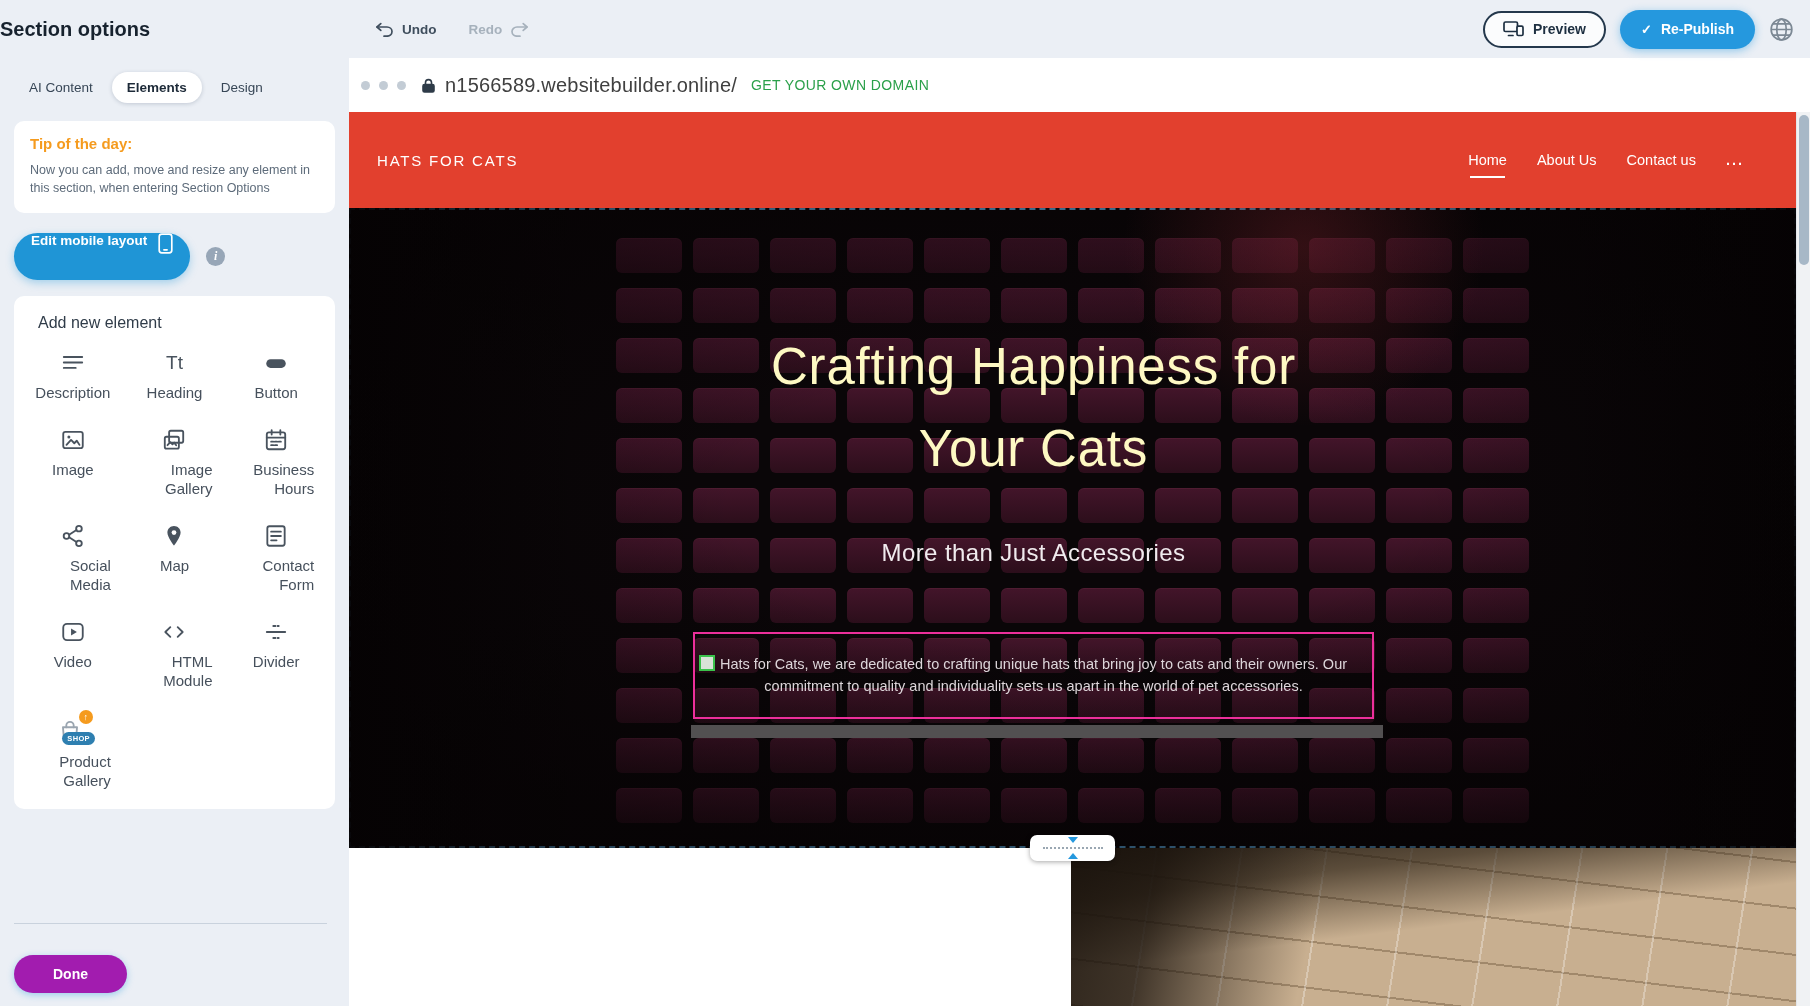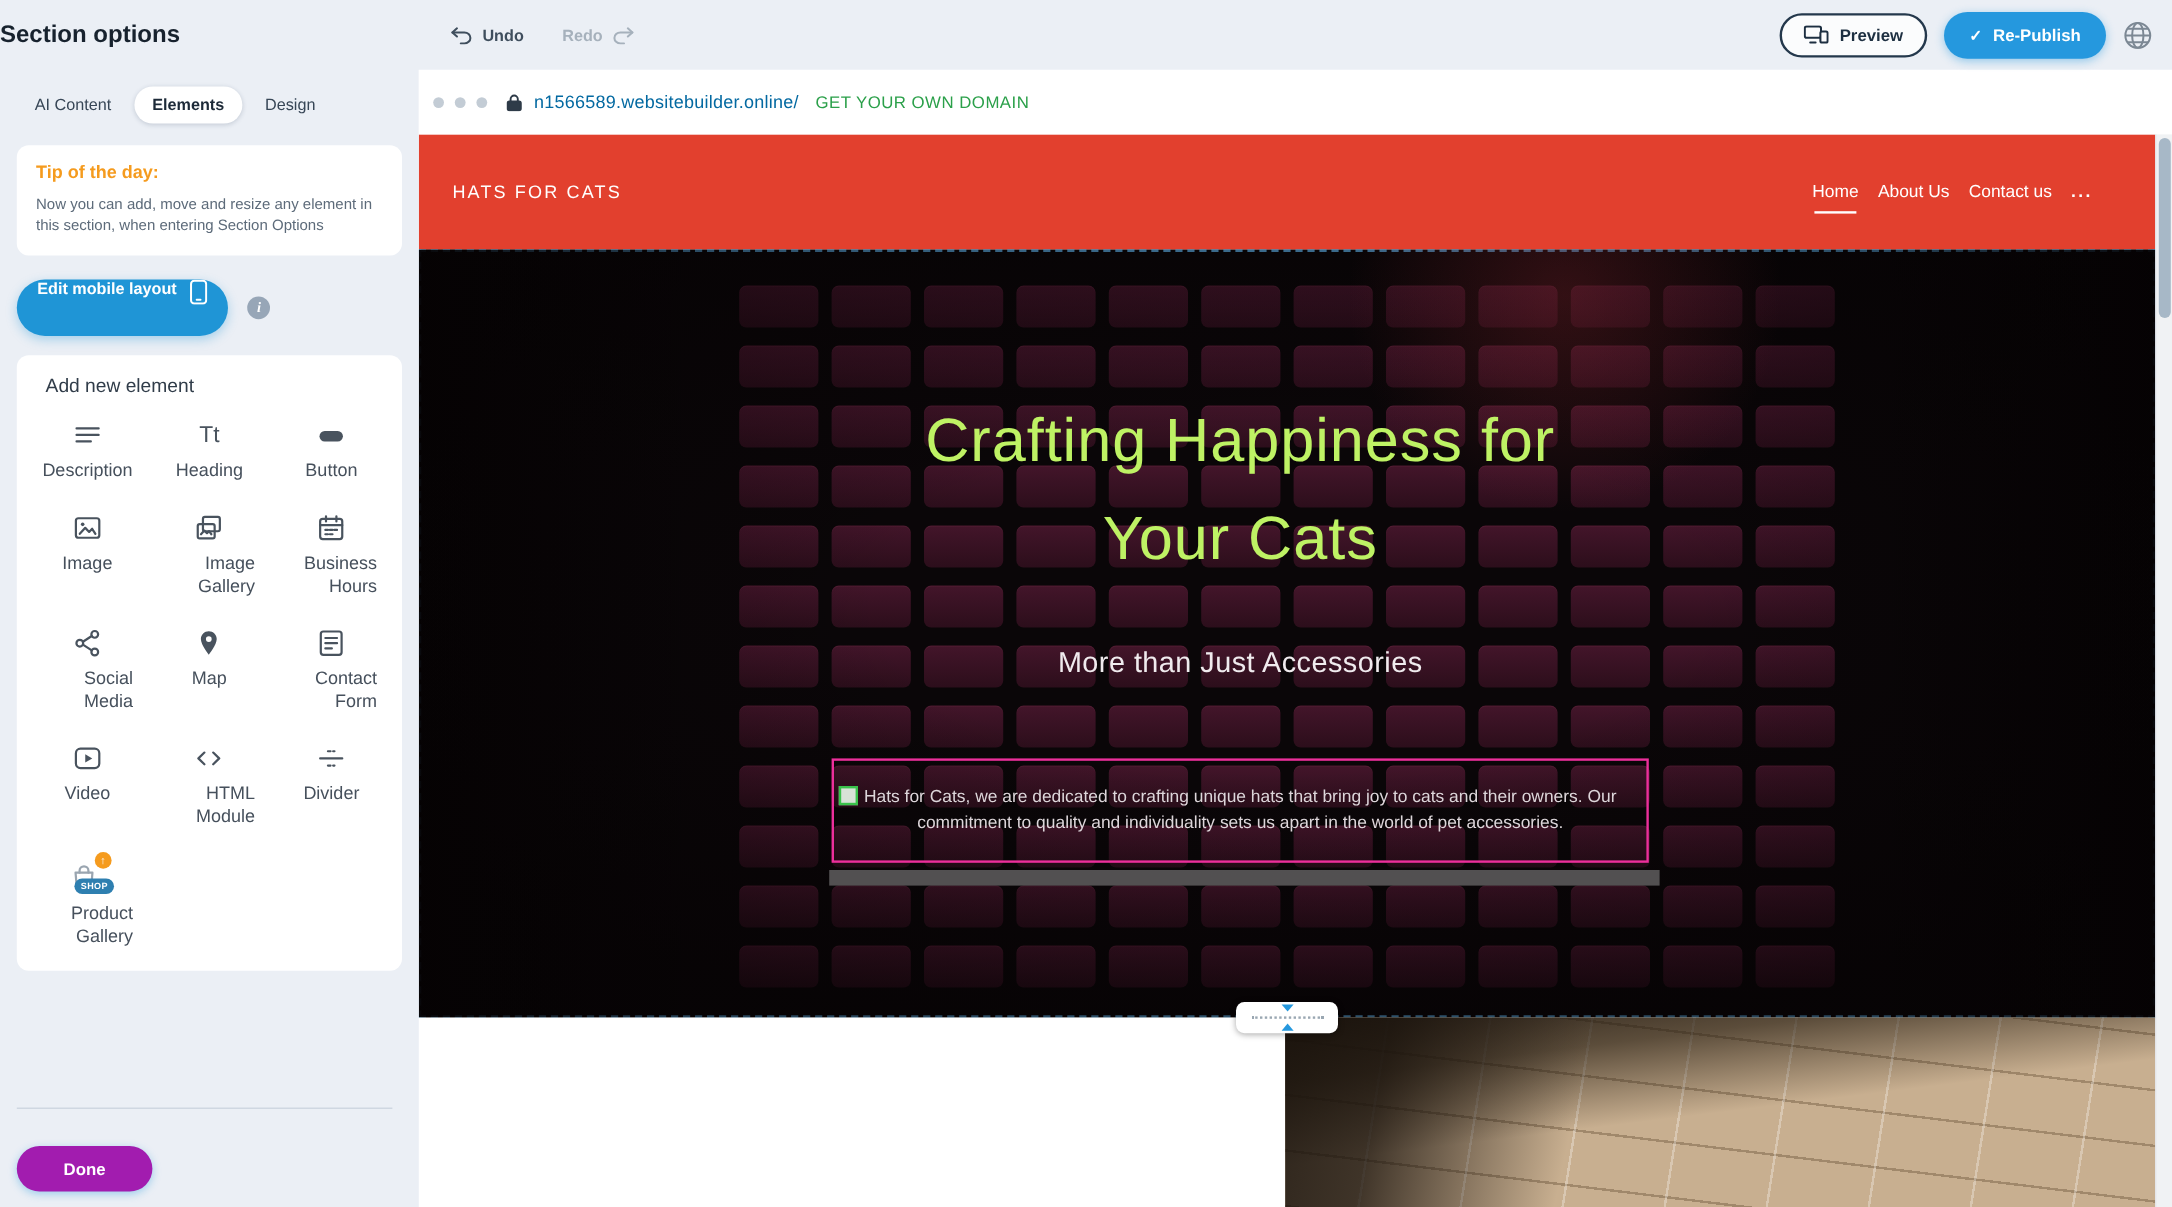--- a/index.html
+++ b/index.html
@@ -44,44 +44,44 @@
   .pg-plus{position:absolute;right:-3px;top:-5px;width:14px;height:14px;border-radius:50%;background:#f59b1e;color:#fff;font-size:9px;display:flex;align-items:center;justify-content:center}
   .sidebar-divider{position:absolute;bottom:82px;left:14px;width:313px;border:none;border-top:1px solid #c9d2dd}
   .done-btn{position:absolute;bottom:13px;left:14px;width:113px;height:38px;border:none;border-radius:19px;background:#a21caf;color:#fff;font-size:14px;font-weight:700;box-shadow:0 2px 7px rgba(37,152,222,.4)}
 
   
   .canvas{position:absolute;top:58px;left:349px;right:0;bottom:0;background:#fff}
   .browser-bar{height:54px;display:flex;align-items:center;padding:0 10px;background:#fff}
   .dots{display:flex;gap:9px;margin:0 16px 0 2px}
   .dot{width:9px;height:9px;border-radius:50%;background:#c3ccd5}
   .lock{margin-right:10px;display:flex}
-  .url{font-size:15px;color:#0369a1;letter-spacing:.2px}
+  .url{font-size:20px;color:#404040;letter-spacing:.2px}
   .domain-link{margin-left:14px;font-size:14px;font-weight:400;color:#2ba04a;letter-spacing:.4px}
   .scrollbar{position:absolute;top:54px;right:0;bottom:0;width:14px;background:#f0f2f4;border-left:1px solid #e3e6ea}
   .scroll-thumb{position:absolute;top:3px;left:2px;width:10px;height:150px;border-radius:5px;background:#a7b8c7}
 
   
   .site{position:absolute;top:54px;left:0;right:14px;bottom:0;overflow:hidden}
   .site-header{height:96px;background:#e2402e;display:flex;align-items:center;padding:0 52px 0 28px}
   .site-logo{color:#fff;font-size:15px;font-weight:400;letter-spacing:1.8px}
-  .site-nav{margin-left:auto;display:flex;align-items:flex-start;gap:16px}
+  .site-nav{margin-left:auto;display:flex;align-items:flex-start;gap:30px}
   .nav-item{color:#fff;font-size:14.5px;position:relative;background:none;border:none}
   .nav-item.active::after{content:"";position:absolute;left:2px;right:2px;bottom:-10px;height:2px;background:#fff}
   .nav-more{letter-spacing:2px;font-weight:700}
 
   
   .hero{position:relative;height:640px;background:#0a0608;outline:2px dashed #5fb2ea;outline-offset:-2px;overflow:hidden}
   .tile-grid{position:absolute;top:30px;left:50%;transform:translateX(-50%);width:914px;display:flex;flex-wrap:wrap;column-gap:11px;row-gap:15px}
   .tile{width:66px;height:35px;border-radius:6px;background:linear-gradient(180deg,#43152a 0%,#2c0e1b 100%);box-shadow:inset 0 1px 0 rgba(255,130,150,.07)}
   .vignette{position:absolute;inset:0;pointer-events:none;background:
     radial-gradient(circle at 66% 6%,rgba(160,45,55,.28),rgba(160,45,55,0) 16%),
     radial-gradient(ellipse 62% 58% at 50% 46%,rgba(0,0,0,0) 38%,rgba(5,2,3,.62) 100%),
     linear-gradient(90deg,rgba(6,3,4,.92) 0%,rgba(6,3,4,0) 16%,rgba(6,3,4,0) 84%,rgba(6,3,4,.92) 100%)}
   .hero-content{position:absolute;top:0;left:344px;width:681px;text-align:center;padding-top:118px}
-  .hero-heading{max-width:580px;margin:0 auto;font-size:51px;line-height:1.6;font-weight:400;color:#bef264;letter-spacing:.8px}
+  .hero-heading{max-width:580px;margin:0 auto;font-size:51px;line-height:1.6;font-weight:400;color:#fef9c3;letter-spacing:.8px}
   .hero-sub{margin-top:50px;font-size:24px;color:#f0ebee;letter-spacing:.4px;font-weight:400}
   .para-box{position:relative;margin-top:65px;height:87px;border:2px solid #ec2f9b;padding:20px 6px 0}
   .para-box p{font-size:14.5px;line-height:1.5;color:#ddd6da}
   .green-handle{position:absolute;left:4px;top:21px;width:16px;height:16px;border:2px solid #3ac24b;background:rgba(235,250,236,.9)}
   .drag-shadow{position:absolute;left:342px;top:517px;width:692px;height:13px;background:rgba(155,155,155,.5)}
 
   
   .resize-widget{position:absolute;top:723px;left:681px;width:85px;height:26px;background:#fff;border-radius:7px;box-shadow:0 1px 5px rgba(0,0,0,.35);z-index:6;display:flex;align-items:center;justify-content:center}
   .rw-line{width:60px;border-top:2px dotted #9aa7b2}
   .rw-arrow-down{position:absolute;top:2px;left:50%;margin-left:-5px;width:0;height:0;border-left:5px solid transparent;border-right:5px solid transparent;border-top:6px solid #2598de}

